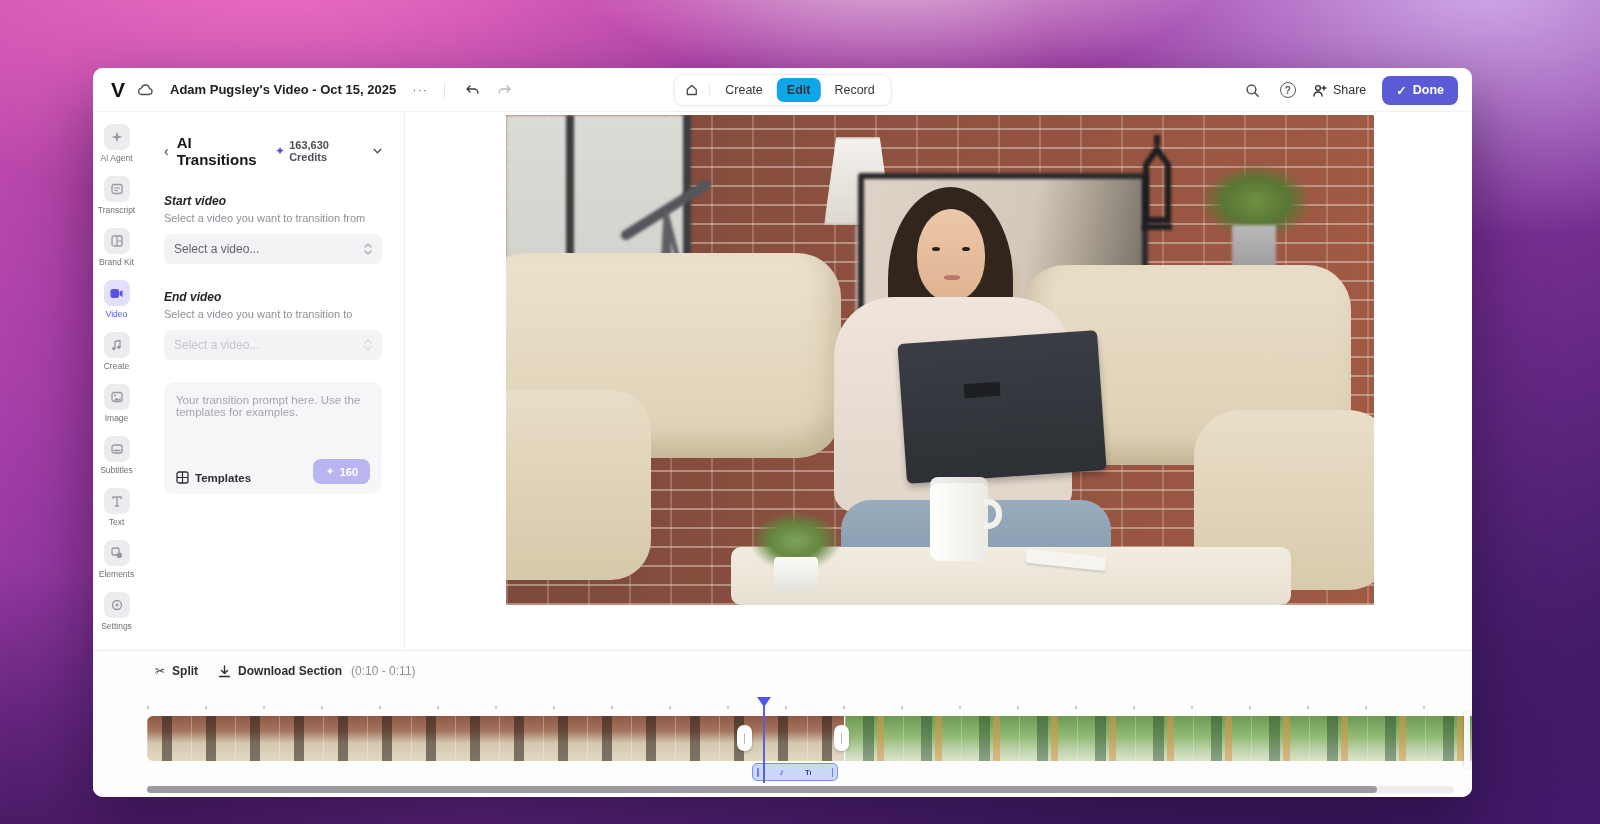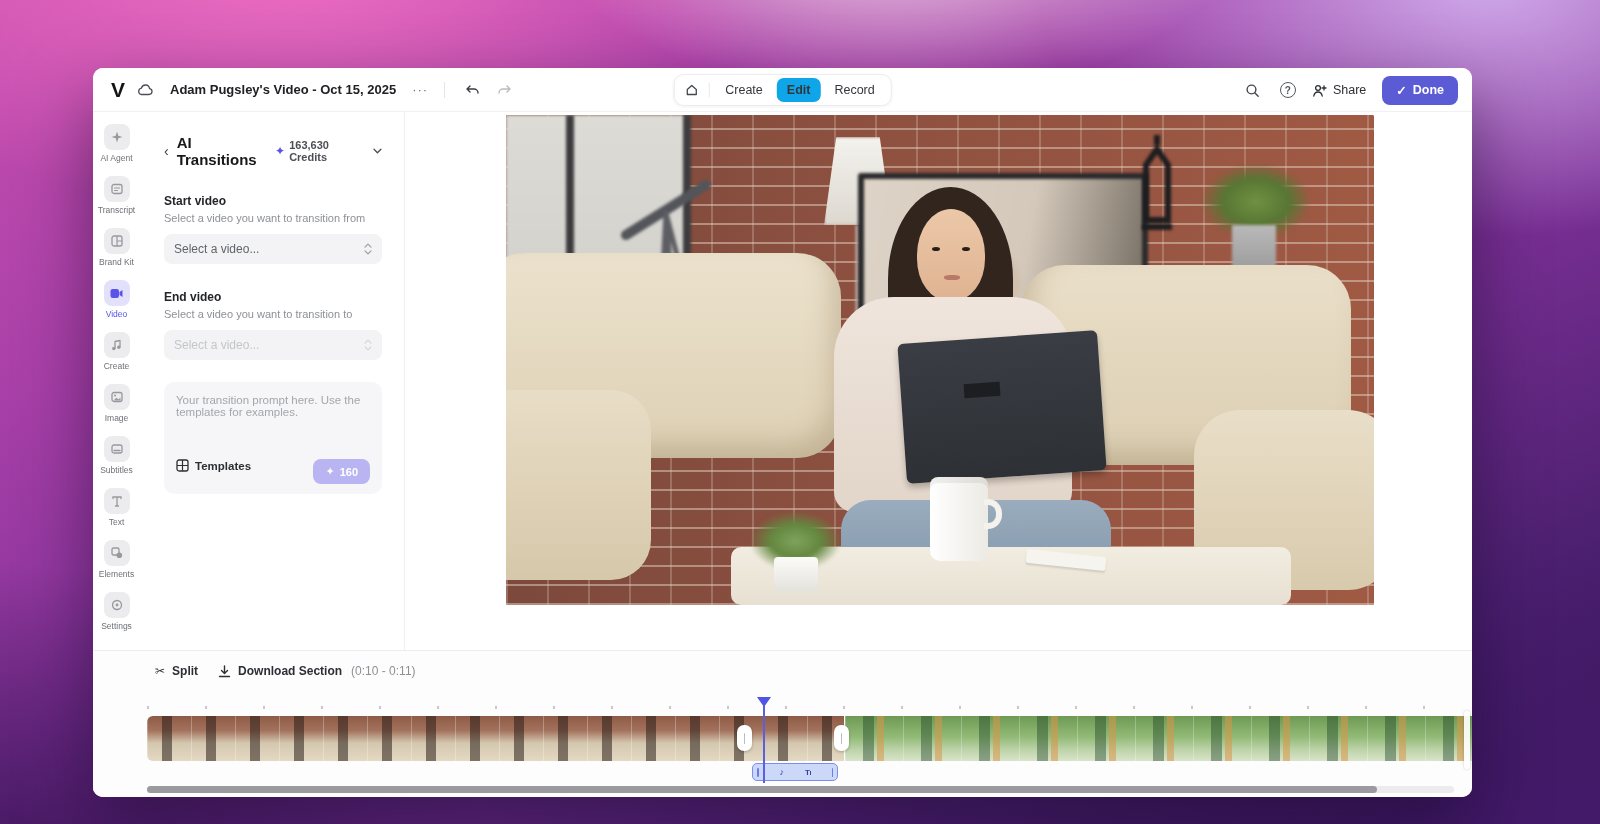--- a/index.html
+++ b/index.html
@@ -44,30 +44,30 @@
   .side-label { font-size:8.5px; color:#6d7076; }
   .side-item.active .tile { background:#e3e0fb; color:#5a53e8; }
   .side-item.active .side-label { color:#5a53e8; }
   
   .panel { position:absolute; left:47px; top:44px; width:265px; bottom:147px; background:#fff; border-right:1px solid #f0f0f1; padding:22px 22px 0 24px; z-index:3;}
   .panel-head { display:flex; align-items:center; }
   .back-ch { font-size:14px; color:#3a3d42; margin-right:8px; }
   .panel-title { font-size:15px; font-weight:700; color:#17181a; }
   .credits { margin-left:auto; display:flex; align-items:center; gap:4px; font-size:11px; color:#4c4f55; font-weight:600;}
   .spark { color:#5b53e8; font-size:12px; }
-  .fld-label { font-size:12px; font-weight:700; color:#232528; margin-top:26px; }
+  .fld-label { font-size:12px; font-weight:700; color:#232528; margin-top:26px;font-style:italic; }
   .fld-desc { font-size:11px; color:#8d9096; margin-top:4px; }
   .select { margin-top:10px; height:30px; background:#f3f3f5; border-radius:8px; display:flex; align-items:center; padding:0 10px; font-size:12px; color:#5f636a; }
   .select .chev { margin-left:auto; color:#9a9da3; }
   .select.disabled { color:#c3c6cc; }
   .select.disabled .chev { color:#d2d4d9; }
   .prompt-box { margin-top:22px; background:#f6f6f8; border-radius:10px; height:112px; padding:12px 12px 10px 12px; display:flex; flex-direction:column; }
   .prompt-input { border:none; background:transparent; resize:none; flex:1; font-family:"Liberation Sans","DejaVu Sans",sans-serif; font-size:11.5px; color:#3a3d42; outline:none; }
   .prompt-input::placeholder { color:#a3a6ad; }
-  .prompt-foot { display:flex; align-items:flex-start; }
+  .prompt-foot { display:flex; align-items:flex-end; }
   .tmpl-btn { display:flex; align-items:center; gap:6px; font-size:11.5px; font-weight:600; color:#2c2f33; }
   .gen-btn { margin-left:auto; display:flex; align-items:center; gap:5px; background:#b9b5f2; color:#fff; font-size:11px; font-weight:700; border-radius:8px; padding:6px 12px; }
   
   .canvas { position:absolute; left:313px; top:44px; right:0; bottom:147px; background:#fff; }
   .preview { position:absolute; left:100px; top:3px; width:868px; height:490px; background:#8f5140; border-radius:2px; overflow:hidden; }
   .pv { position:absolute; }
   .wall { left:0; top:0; right:0; bottom:0;
     background-image:
       repeating-linear-gradient(0deg, rgba(226,209,194,.5) 0 2px, rgba(0,0,0,0) 2px 19px),
       repeating-linear-gradient(90deg, rgba(226,209,194,.28) 0 2px, rgba(0,0,0,0) 2px 41px),

